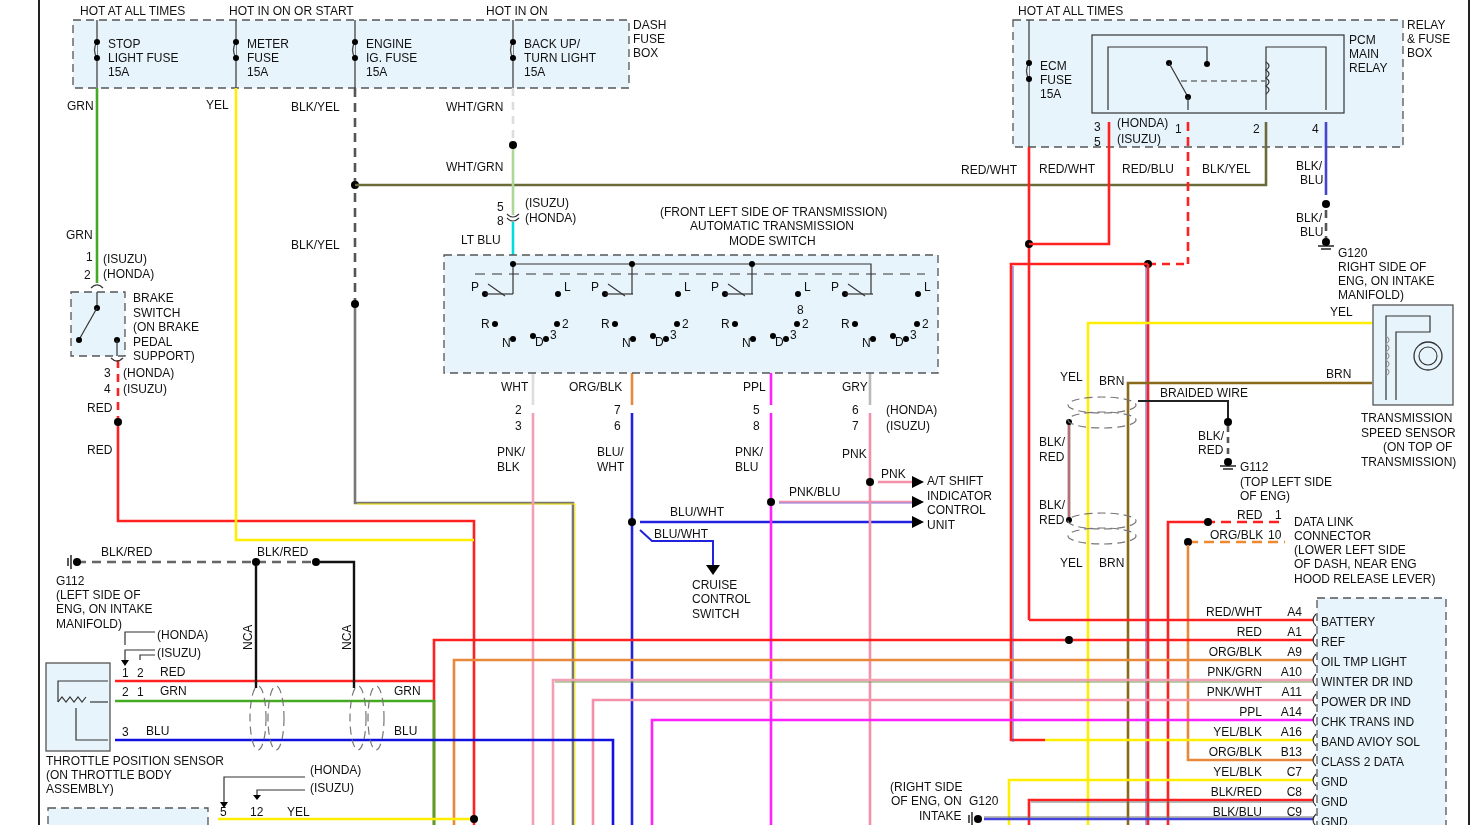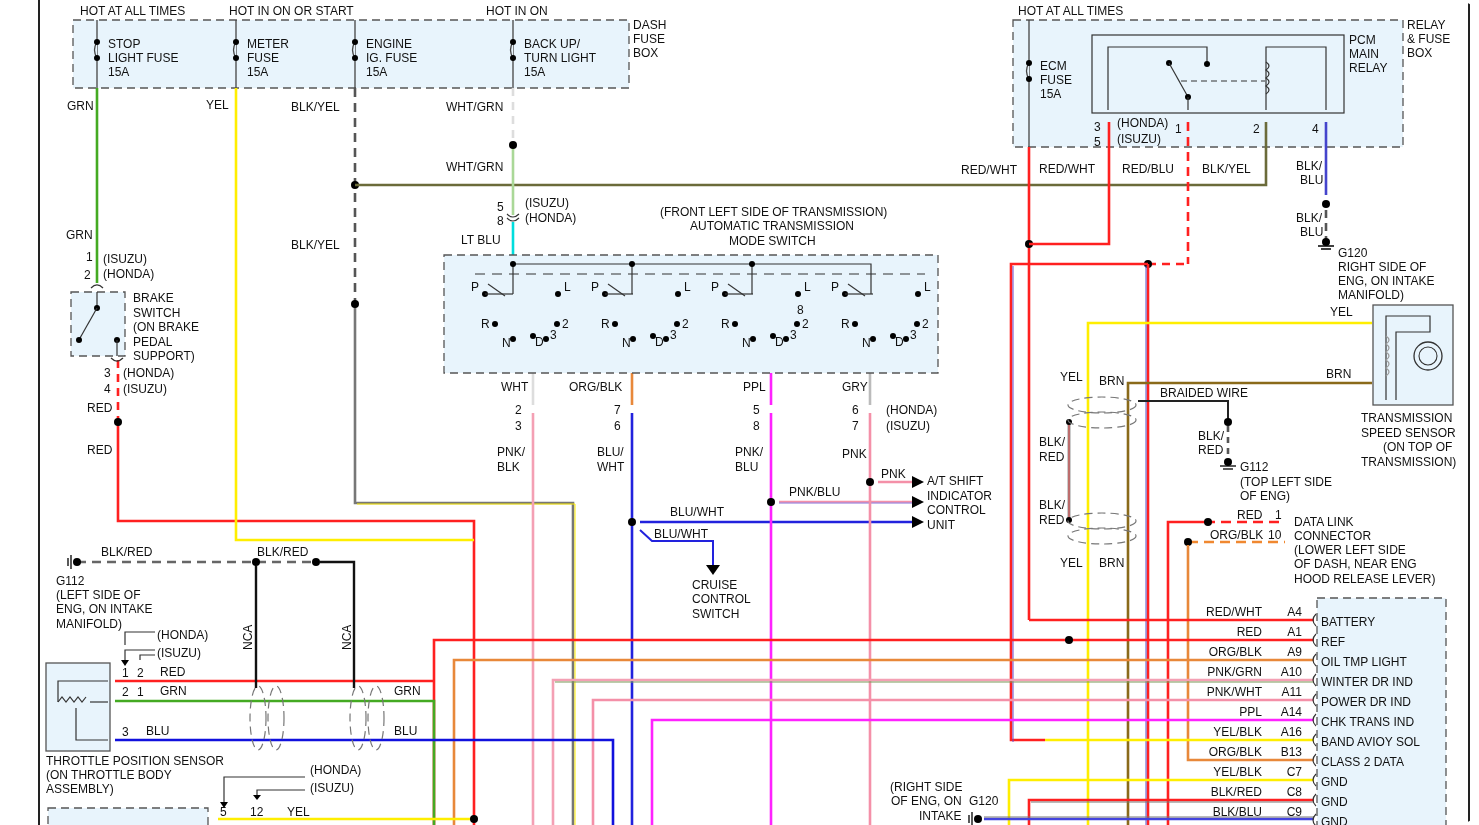--- a/index.html
+++ b/index.html
@@ -1,16 +1,16 @@
 <!DOCTYPE html>
 <html><head>
 <meta charset="utf-8">
 <style>
   html, body { margin:0; padding:0; background:#fff; }
-  #canvas { position:relative; width:1479px; height:825px; overflow:hidden; background:#fff;border-radius:22px; }
+  #canvas { position:relative; width:1479px; height:825px; overflow:hidden; background:#fff; }
   svg { position:absolute; left:0; top:0; }
   svg text { font-family:"Liberation Sans", sans-serif; font-size:12px; fill:#111; }
   .box { fill:#e8f4fc; stroke:#555; stroke-width:1.3; stroke-dasharray:8 5; }
   .solidbox { fill:#e8f4fc; stroke:#555; stroke-width:1.3; }
   .w { fill:none; stroke-width:2.6; }
   .thin { fill:none; stroke:#333; stroke-width:1.2; }
   .dot { fill:#000; }
 </style>
 </head>
 <body>

